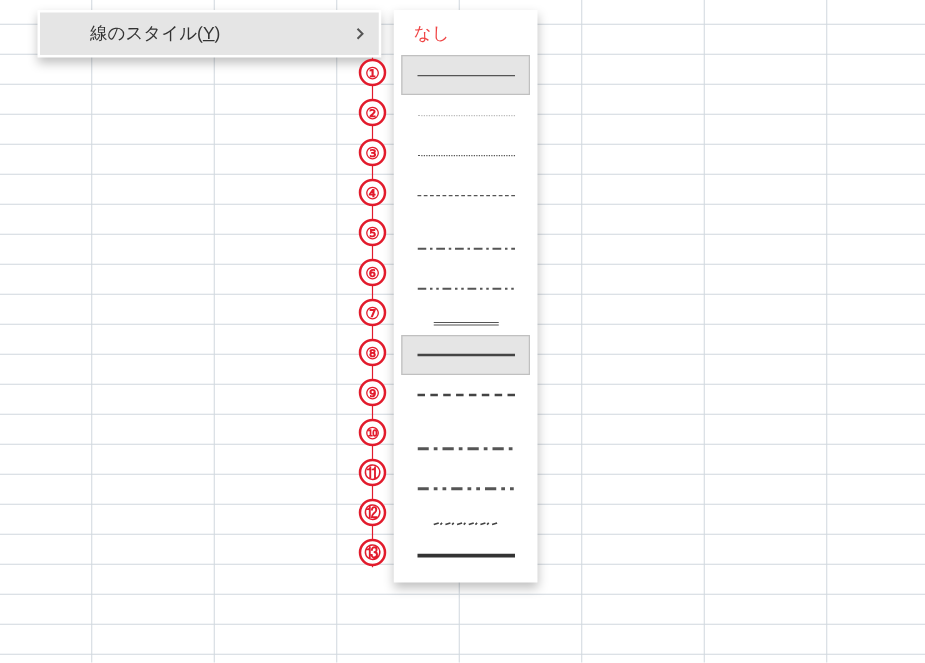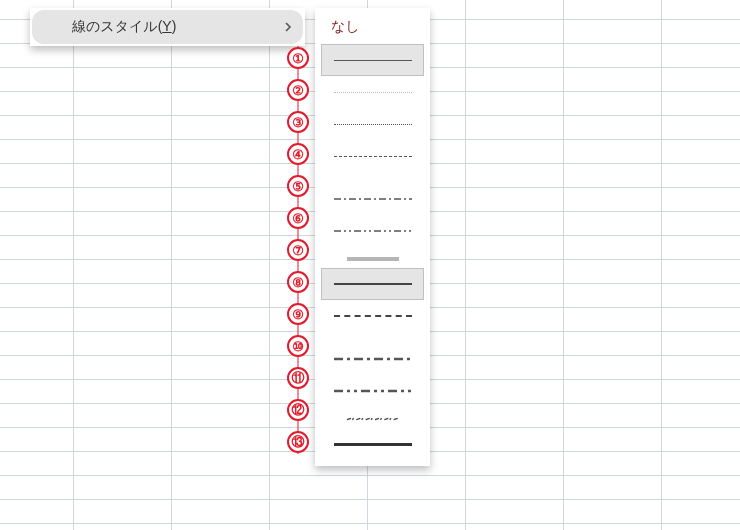--- a/index.html
+++ b/index.html
@@ -41,21 +41,20 @@
     .context-item {
       display: flex;
       align-items: center;
       height: 34px;
       padding: 0 8px 0 8px;
       cursor: default;
       position: relative;
     }
     .context-item.hover {
       background: #e5e5e5;
-      border-radius: 12px;
     }
     .context-icon-slot {
       width: 28px;
       display: flex;
       align-items: center;
       justify-content: center;
     }
     .context-label {
       flex: 1;
       padding-left: 4px;
@@ -92,21 +91,21 @@
       top: 8px;
       width: 115px;
       background: #fff;
       box-shadow: 0 4px 8px rgba(0,0,0,.25);
       z-index: 11;
       padding: 6px 2px;
     }
     .flyout-label {
       padding: 4px 14px 8px 14px;
       font-size: 14px;
-      color: #7f1d1d;
+      color: #ef4444;
     }
     .flyout-item {
       height: 32px;
       display: flex;
       align-items: center;
       justify-content: center;
       margin: 0 4px;
       cursor: default;
       border: 1px solid transparent;
     }

